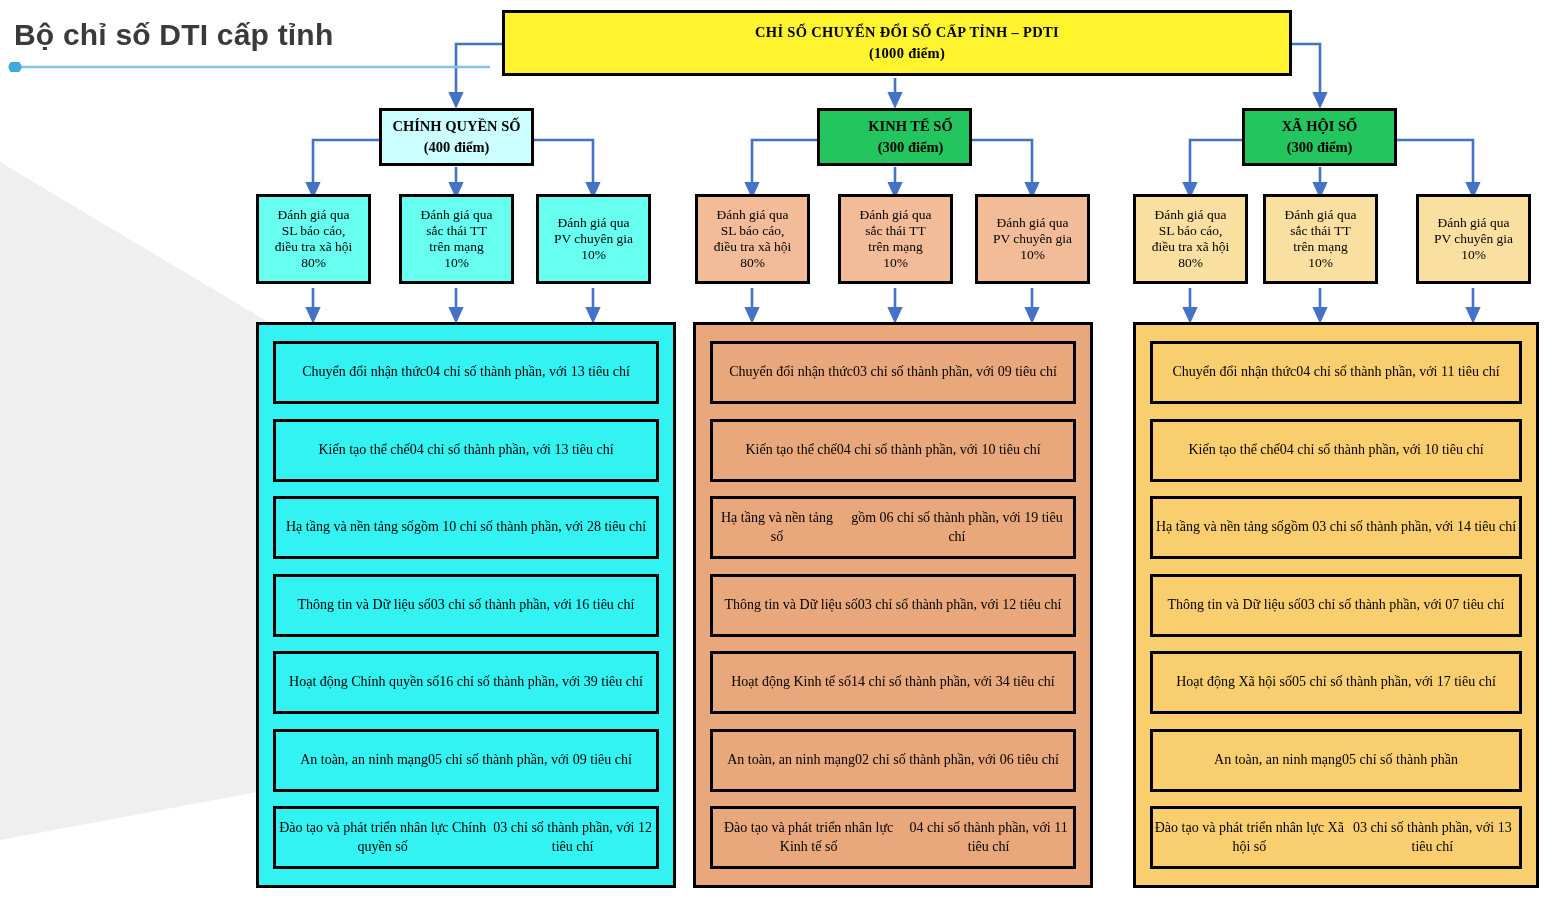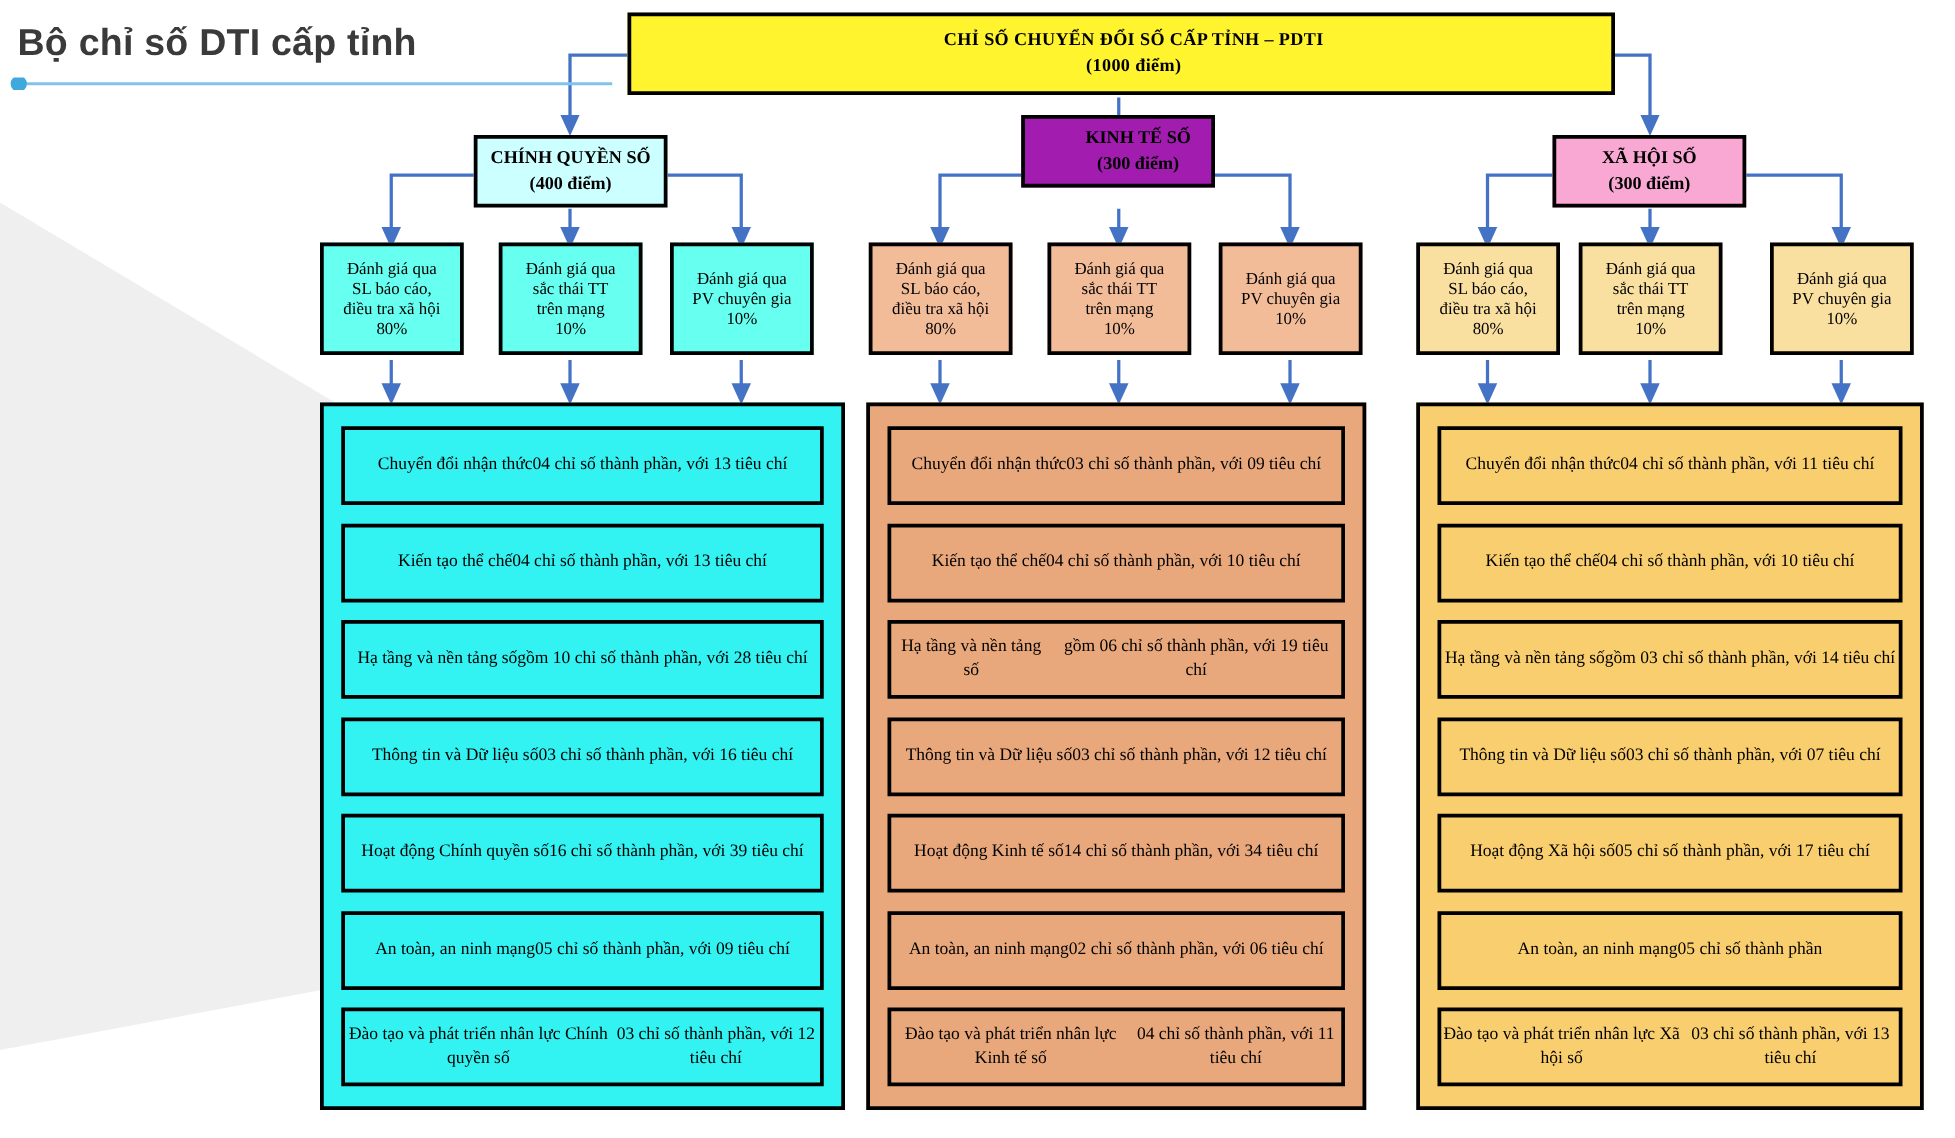--- a/index.html
+++ b/index.html
@@ -47,22 +47,22 @@
     letter-spacing:.3px;
     padding-left:20px;
   }
   .title-box .l1{ margin-bottom:3px; }
 
   .cat-box{
     width:155px; height:58px; font-weight:bold; font-size:14.5px;
   }
   .cat-box .l2{ margin-top:3px; }
   #cat-0{ left:379px; top:108px; background:#CCFFFF; }
-  #cat-1{ left:817px; top:92px; background:#a21caf;padding-left:32px; }
-  #cat-2{ left:1242px; top:108px; background:#f9a8d4; }
+  #cat-1{ left:817px; top:108px; background:#22c55e;padding-left:32px; }
+  #cat-2{ left:1242px; top:108px; background:#22c55e; }
 
   .eval-box{
     width:115px; height:90px; font-size:13.5px; padding:2px 3px;
   }
   .eval-box div{ width:100%; }
 
   
   .panel{
     position:absolute; z-index:3; border:3px solid #000;
     padding:16px 14px;

